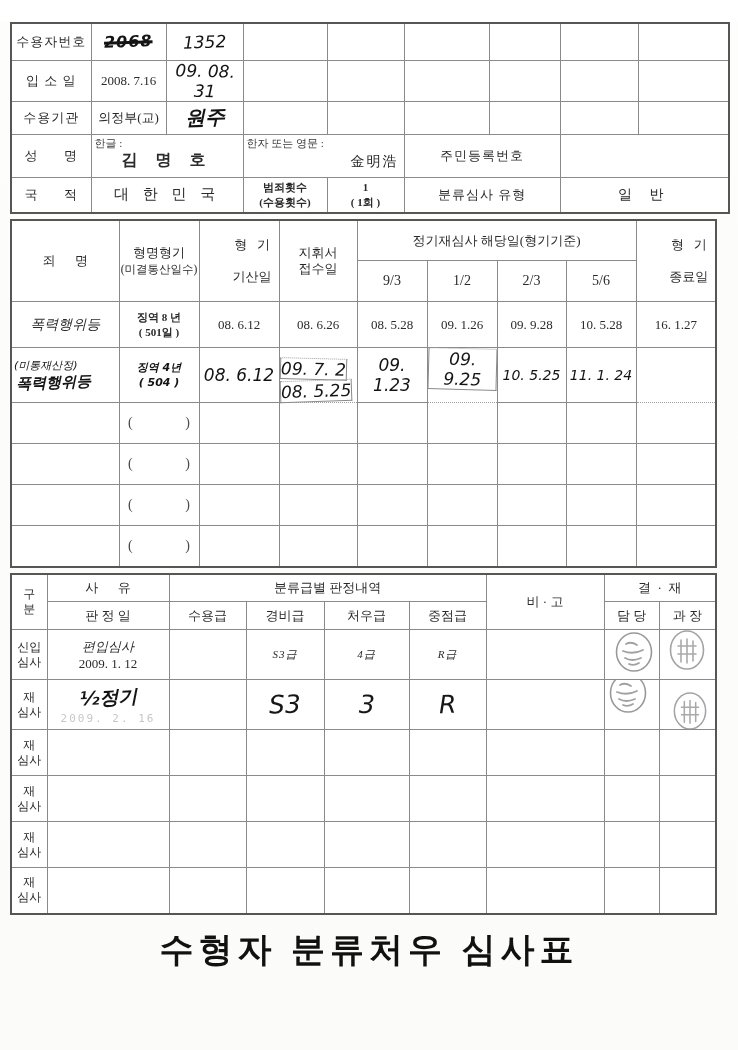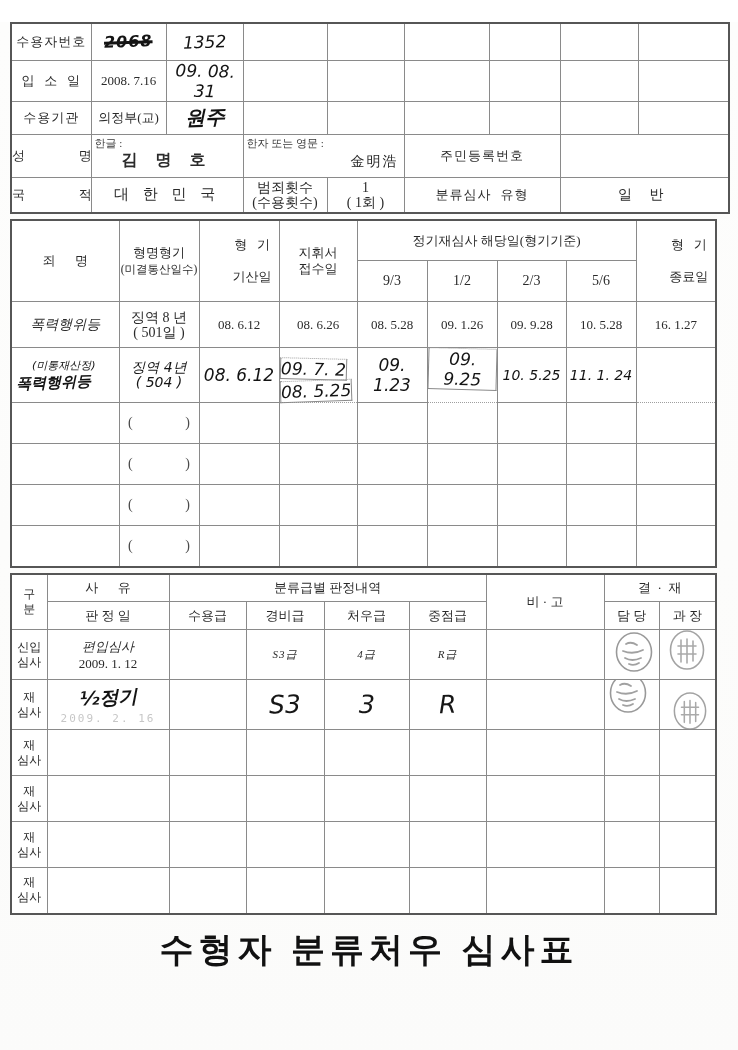--- a/index.html
+++ b/index.html
@@ -16,31 +16,31 @@
   
   .title-box{width:506px;margin:26px auto 0;border:2px solid #4e4e4e;padding:3px;background:#fff;}
   .title-inner{border:1px solid #8a8a8a;text-align:center;padding:7px 0 9px;}
   .title-inner span{font-size:33px;letter-spacing:9px;font-weight:500;color:#1f1f1f;}
 
   
   table{border-collapse:collapse;table-layout:fixed;background:#fff;}
   td{border:1px solid #8a8a8a;text-align:center;vertical-align:middle;
      font-size:13px;padding:0;overflow:hidden;color:#2a2a2a;}
   .tbl{border:2px solid #565656;}
-  .lbl{letter-spacing:1px;font-family:Liberation Mono, monospace;}
+  .lbl{letter-spacing:1px;}
 
   
   #info{margin:22px 0 0 10px;width:718px;}
   #info tr.r1{height:37px;} #info tr.r2{height:38px;} #info tr.r3{height:33px;}
   #info tr.r4{height:43px;} #info tr.r5{height:36px;}
   .cap-cell{position:relative;margin-left:32px;}
   .cap{position:absolute;top:1px;left:3px;font-size:11px;color:#3a3a3a;letter-spacing:0;}
   .cap-val{display:block;margin-top:10px;font-weight:bold;font-size:16px;letter-spacing:7px;}
   .cap-val-right{display:block;margin-top:12px;text-align:right;padding-right:5px;font-size:14px;letter-spacing:2px;}
-  .two-line{line-height:15px;font-size:14px;}
+  .two-line{line-height:15px;font-size:11px;font-weight:bold;}
 
   
   .hw{font-family:"DejaVu Sans",sans-serif;font-style:italic;color:#141414;}
   .hw-big{font-size:17px;}
   .strike{display:inline-block;font-weight:700;font-size:16px;letter-spacing:1px;
           text-decoration:line-through;text-decoration-thickness:3px;transform:rotate(-2deg);}
   .rot-a{display:inline-block;transform:rotate(-2deg);}
   .rot-b{display:inline-block;transform:rotate(1.5deg);}
   .pit{font-style:italic;} 
 
@@ -213,21 +213,21 @@
       <td>08. 6.12</td>
       <td>08. 6.26</td>
       <td>08. 5.28</td>
       <td>09. 1.26</td>
       <td>09. 9.28</td>
       <td>10. 5.28</td>
       <td>16. 1.27</td>
     </tr>
     <tr class="b2">
       <td>
-        <span class="hw" style="font-size:11px;display:block;text-align:left;padding-left:20px">(미통재산정)</span>
+        <span class="hw" style="font-size:11px;display:block;text-align:left;padding-left:2px">(미통재산정)</span>
         <span class="hw" style="font-size:15px;font-weight:700;display:block;text-align:left;padding-left:4px;transform:rotate(-2deg)">폭력행위등</span>
       </td>
       <td class="two-line hw">
         <span>징역 4년</span><br>
         <span>( 504 )</span>
       </td>
       <td class="hw hw-big">08. 6.12</td>
       <td class="hw hw-big rot-b">09. 7. 2</td>
       <td class="hw hw-big rot-a">08. 5.25</td>
       <td class="hw hw-big">09. 1.23</td>

